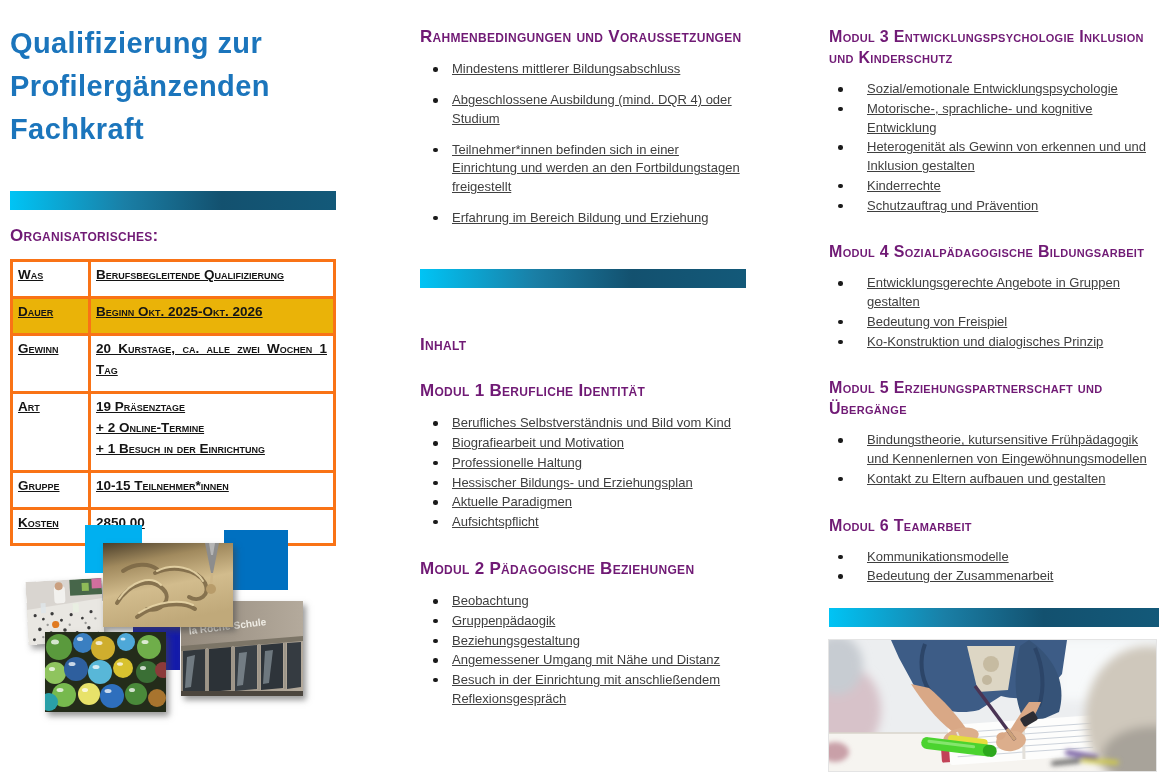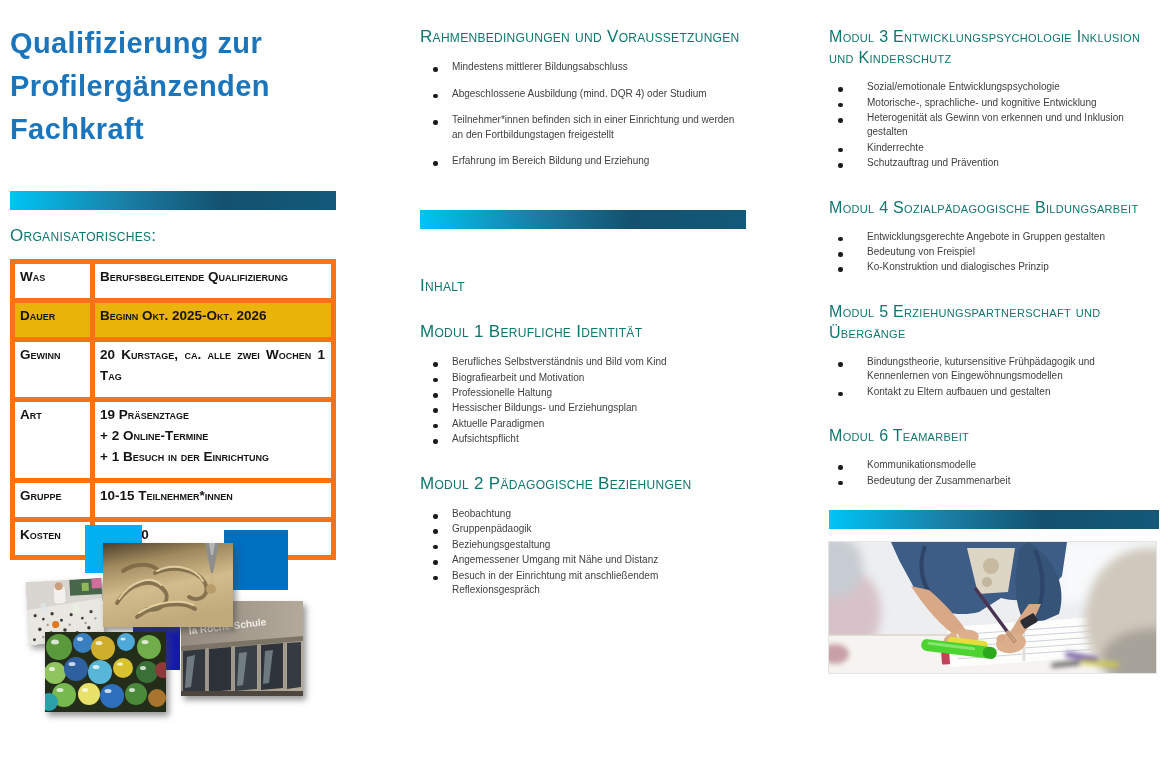--- a/index.html
+++ b/index.html
@@ -15,41 +15,41 @@
   .page-title{
     margin:22px 0 0 0;color:#1b75bc;font-weight:bold;font-size:29px;line-height:1.48;letter-spacing:.4px;
   }
   .bar{height:19px;background:linear-gradient(90deg,#00c4f5 0%,#1a7fa6 35%,#13516f 65%,#135979 100%);}
   .bar-left{margin-top:40px;}
   .bar-mid{margin-top:42px;}
   .bar-right{margin-top:22px;}
 
   .sc{font-variant:small-caps;}
   .section-heading{
-    color:#0f766e;font-weight:normal;font-size:17px;line-height:1.32;letter-spacing:.3px;margin:0;
+    color:#701a75;font-weight:bold;font-size:17px;line-height:1.32;letter-spacing:.3px;margin:0;
   }
   .org-heading{margin-top:15px;}
   .req-heading{margin-top:26px;}
   .inhalt-heading{margin-top:46px;}
   .mod-heading{margin-top:23px;}
   .mod-heading-gap{margin-top:26px;}
   .col3 .section-heading{font-size:16px;}
   .col3 .first-heading{margin-top:26px;}
   .col3 .mod-block-gap{margin-top:26px;}
 
   table.info{
     width:100%;border-collapse:collapse;margin-top:12px;
     font-variant:small-caps;font-weight:bold;color:#141414;font-size:13.5px;
   }
-  table.info td{border:5px solid #f97316;padding:3px 6px 10px 5px;vertical-align:top;line-height:1.55;}
+  table.info td{border:3px solid #f97316;padding:3px 6px 10px 5px;vertical-align:top;line-height:1.55;text-decoration:underline;}
   table.info td.lbl{width:64px;}
   tr.shaded{background:#eab308;}
   .justify{text-align:justify;}
 
-  ul.blist{list-style:none;margin:12px 0 0 0;padding:0;font-size:10px;line-height:1.44;}
+  ul.blist{list-style:none;margin:12px 0 0 0;padding:0;font-size:13px;line-height:1.44;text-decoration:underline;}
   ul.blist li{position:relative;padding-left:32px;}
   ul.blist li::before{content:"";position:absolute;left:13px;top:7px;width:4.5px;height:4.5px;border-radius:50%;background:#1a1a1a;}
   ul.spread li{margin-bottom:12px;}
   ul.tight li{margin-bottom:1px;}
   .col3 ul.blist li{padding-left:38px;}
   .col3 ul.blist li::before{left:9px;}
 
   .collage{position:absolute;left:0;top:0;width:340px;height:240px;}
   .collage .sq{position:absolute;}
   .sq-cyan{left:75px;top:525px;width:57px;height:48px;background:#00b0f0;z-index:1;}

